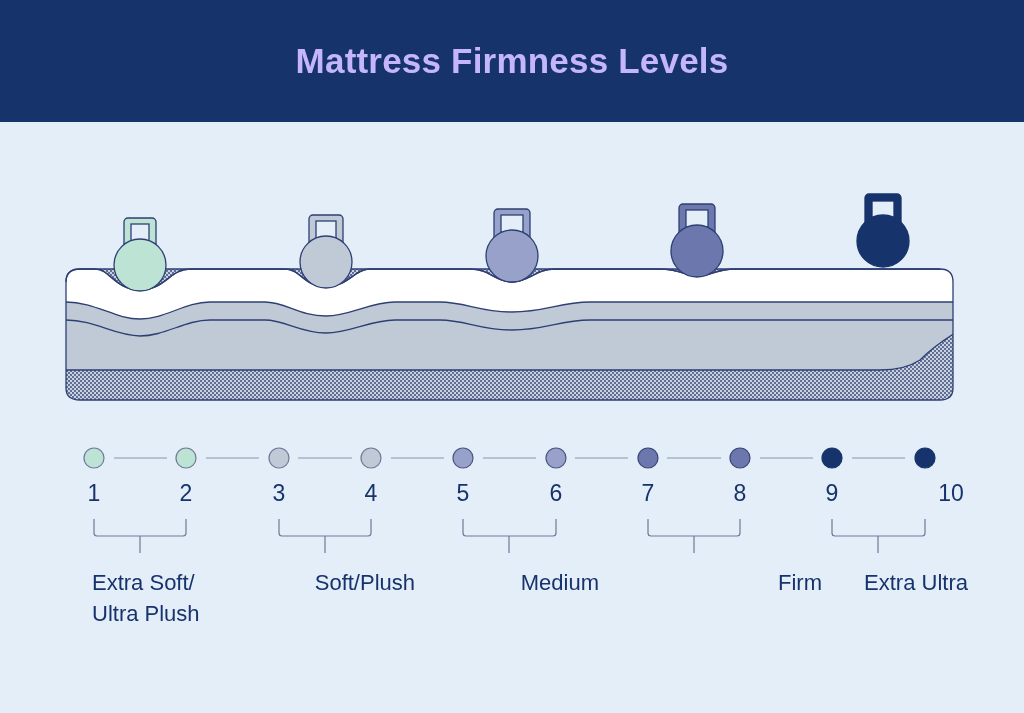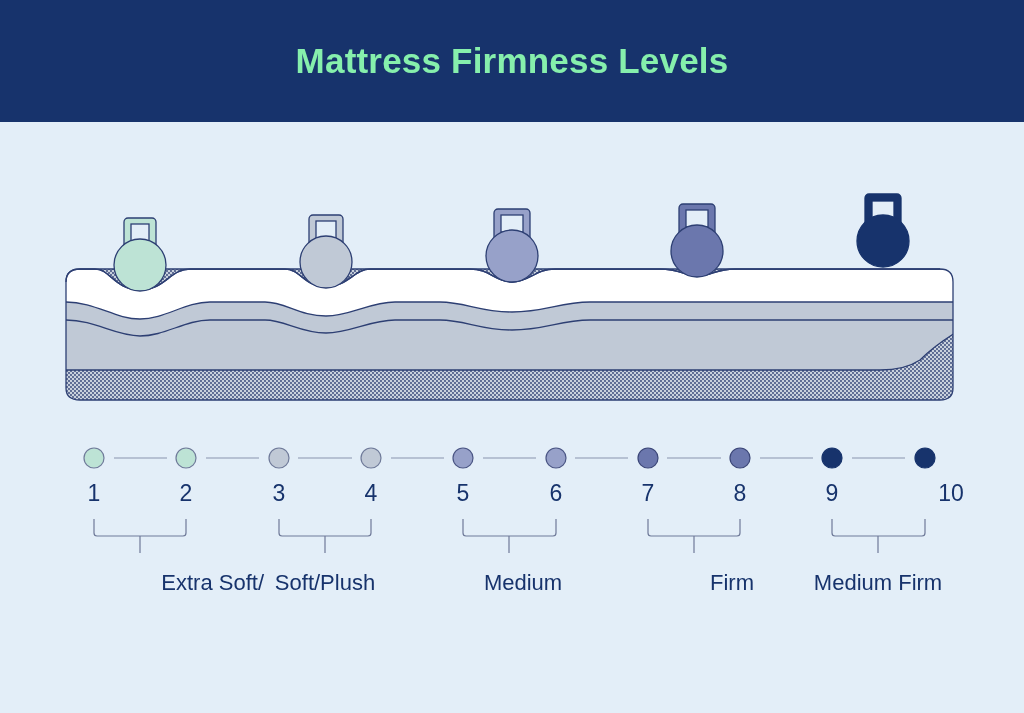--- a/index.html
+++ b/index.html
@@ -1,22 +1,22 @@
 <!DOCTYPE html>
 <html><head>
 <meta charset="utf-8">
 <style>
   html, body { margin:0; padding:0; }
   body { width:1024px; height:713px; background:#e3eef8; font-family:"Liberation Sans", "DejaVu Sans", sans-serif; position:relative; overflow:hidden; }
   .header { position:absolute; left:0; top:0; width:1024px; height:122px; background:#17336c; display:flex; align-items:center; justify-content:center; }
-  .header h1 { margin:14px; color:#86efac; font-size:35px; font-weight:bold; letter-spacing:0.2px; font-family:"Liberation Sans", sans-serif; }
+  .header h1 { margin:14px; color:#c4b5fd; font-size:35px; font-weight:bold; letter-spacing:0.2px; font-family:"Liberation Sans", sans-serif; }
   svg.art { position:absolute; left:0; top:0; }
   .num { position:absolute; top:480px; width:40px; margin-left:-20px; text-align:center; color:#17336c; font-size:23px; font-family:"Liberation Sans", sans-serif; }
-  .label { position:absolute; top:567px; width:180px; margin-left:-90px; text-align:center; color:#17336c; font-size:22px; line-height:31px; font-family:"Liberation Sans", sans-serif; }
-  .label.left { text-align:right; margin-left:4px; }
+  .label { position:absolute; top:567px; width:180px; margin-left:-90px; text-align:right; color:#17336c; font-size:22px; line-height:31px; font-family:"Liberation Sans", sans-serif; }
+  .label.left { text-align:left; margin-left:12px; }
 </style>
 </head>
 <body>
 
 <div class="header">
   <h1>Mattress Firmness Levels</h1>
 </div>
 
 <svg class="art" width="1024" height="713" viewBox="0 0 1024 713">
   <defs>
@@ -112,17 +112,18 @@
 <div class="num" style="left:371px">4</div>
 <div class="num" style="left:463px">5</div>
 <div class="num" style="left:556px">6</div>
 <div class="num" style="left:648px">7</div>
 <div class="num" style="left:740px">8</div>
 <div class="num" style="left:832px">9</div>
 <div class="num" style="left:951px">10</div>
 
 <div class="label left" style="left:80px">
   <div>Extra Soft/</div>
+  <div>Ultra Plush</div>
 </div>
 <div class="label" style="left:325px">Soft/Plush</div>
-<div class="label" style="left:523px">Medium</div>
+<div class="label" style="left:509px">Medium</div>
 <div class="label" style="left:732px">Firm</div>
-<div class="label" style="left:878px">Medium Firm</div>
+<div class="label" style="left:878px">Extra Ultra</div>
 
 </body></html>

